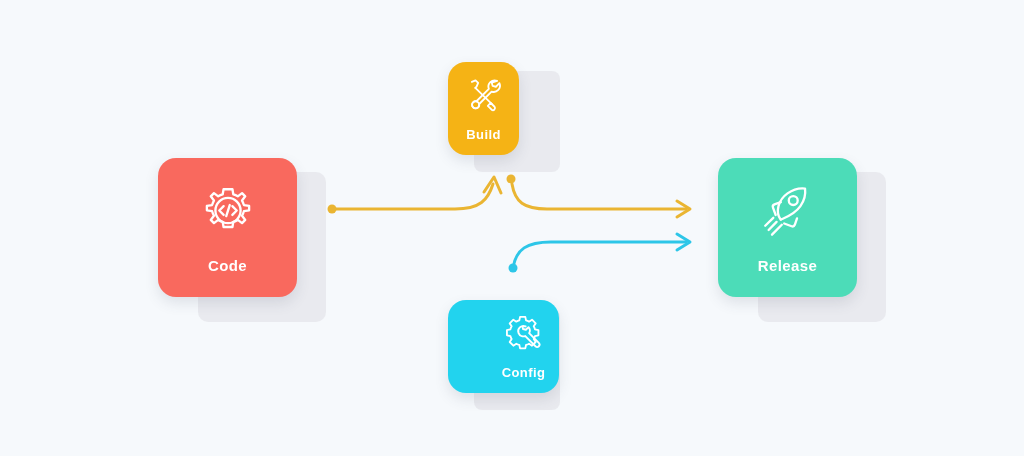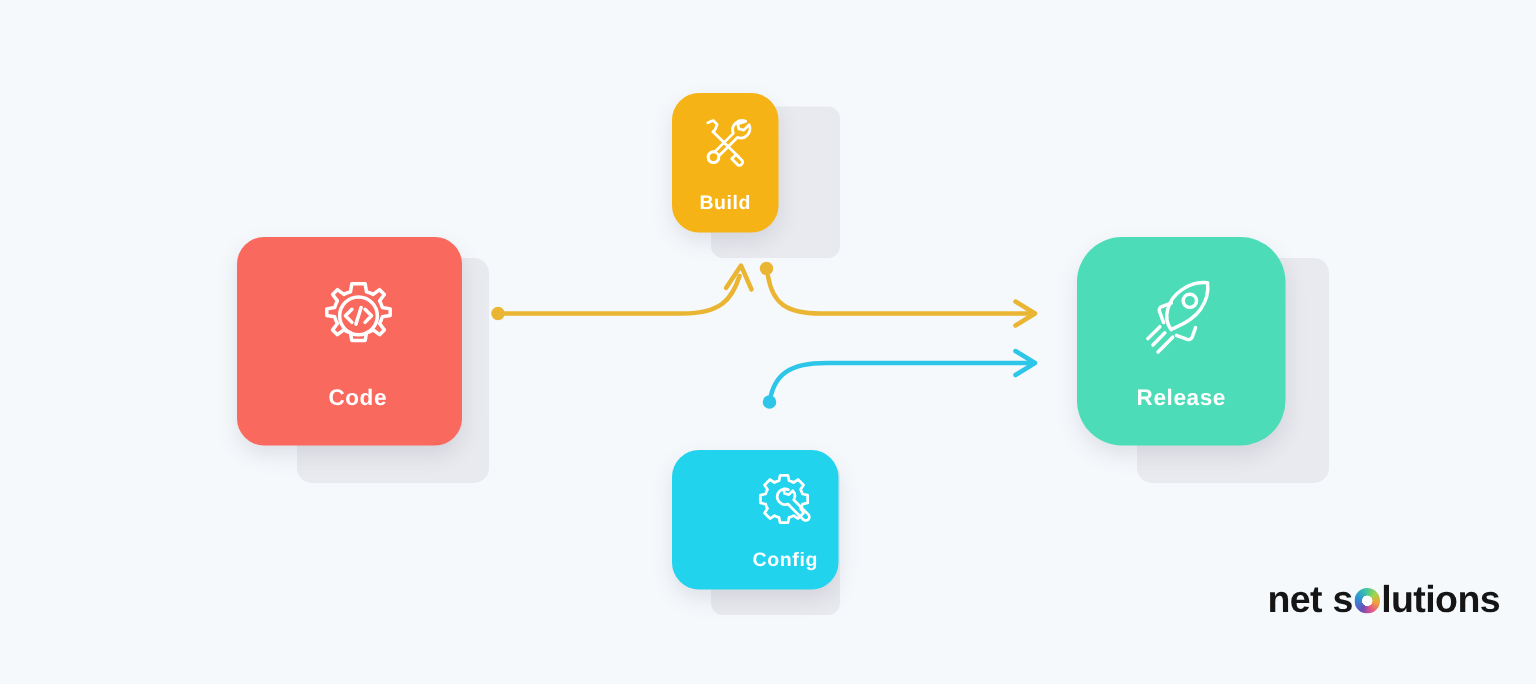--- a/index.html
+++ b/index.html
@@ -134,21 +134,21 @@
 
     <g>
       <path d="M 513 268 C 516 249 527 242 551 242 L 686 242" fill="none" stroke="#2dc6e8" stroke-width="3" stroke-linecap="round" stroke-linejoin="round"></path>
       <path d="M 677 234 L 690 242 L 677 250" fill="none" stroke="#2dc6e8" stroke-width="3" stroke-linecap="round" stroke-linejoin="round"></path>
       <circle cx="513" cy="268" r="4.5" fill="#2dc6e8"></circle>
     </g>
   </svg>
 
   <div class="node big" id="node-code">
     <div class="shadow-card"></div>
-    <div class="face" style="background:#f9695e;padding-left:11px;">
+    <div class="face" style="background:#f9695e;">
       <span class="icon-wrap">
         <svg width="62" height="62" viewBox="0 0 64 64" fill="none" stroke="#ffffff" stroke-width="2.4" stroke-linecap="round" stroke-linejoin="round">
           <path d="M32 8.5 l4.6 0 0.9 5.4 a19.6 19.6 0 0 1 4.6 1.9 l4.4 -3.3 3.3 3.3 -3.3 4.4
                    a19.6 19.6 0 0 1 1.9 4.6 l5.4 0.9 0 4.6 -5.4 0.9
                    a19.6 19.6 0 0 1 -1.9 4.6 l3.3 4.4 -3.3 3.3 -4.4 -3.3
                    a19.6 19.6 0 0 1 -4.6 1.9 l-0.9 5.4 -4.6 0 -4.6 0 -0.9 -5.4
                    a19.6 19.6 0 0 1 -4.6 -1.9 l-4.4 3.3 -3.3 -3.3 3.3 -4.4
                    a19.6 19.6 0 0 1 -1.9 -4.6 l-5.4 -0.9 0 -4.6 5.4 -0.9
                    a19.6 19.6 0 0 1 1.9 -4.6 l-3.3 -4.4 3.3 -3.3 4.4 3.3
                    a19.6 19.6 0 0 1 4.6 -1.9 l0.9 -5.4 z"></path>
@@ -200,21 +200,21 @@
                    a3.6 3.6 0 0 0 5.1 -5.1 L39.8 30.8 a8 8 0 0 0 -0.9 -9.3
                    l-4.0 4.0 -4.4 -1.1 -1.1 -4.4 z"></path>
         </svg>
       </span>
       <span class="node-label">Config</span>
     </div>
   </div>
 
   <div class="node big" id="node-release">
     <div class="shadow-card"></div>
-    <div class="face" style="background:#4cdcb8;border-radius:30px;">
+    <div class="face" style="background:#4cdcb8;">
       <span class="icon-wrap">
         <svg width="62" height="62" viewBox="0 0 64 64" fill="none" stroke="#ffffff" stroke-width="2.4" stroke-linecap="round" stroke-linejoin="round">
 
           <path d="M24.5 40.0 C18.5 32.0 22.0 19.5 31.5 12.8 C37.5 8.6 44.2 7.2 49.6 7.8
                    c0.7 5.4 -0.6 12.1 -4.8 18.2 -6.6 9.5 -19.1 13.0 -20.3 14.0 z"></path>
 
           <circle cx="37.4" cy="20.2" r="4.6"></circle>
 
           <path d="M24.6 21.8 l-6.6 2.4 a2.6 2.6 0 0 0 -1.5 3.3 l2.8 7.6"></path>
 
@@ -222,20 +222,14 @@
 
           <path d="M20.2 42.2 L12.0 50.6"></path>
           <path d="M25.6 45.2 L15.5 55.4"></path>
           <path d="M16.8 38.0 L8.5 46.2"></path>
         </svg>
       </span>
       <span class="node-label">Release</span>
     </div>
   </div>
 
-  <div id="brand-logo">
-    <span class="word-net">net</span>
-    <span class="word-sol-pre">s</span>
-    <span class="dot-o"></span>
-    <span class="word-sol-post">lutions</span>
-  </div>
 
 </div>
 
 </body></html>

